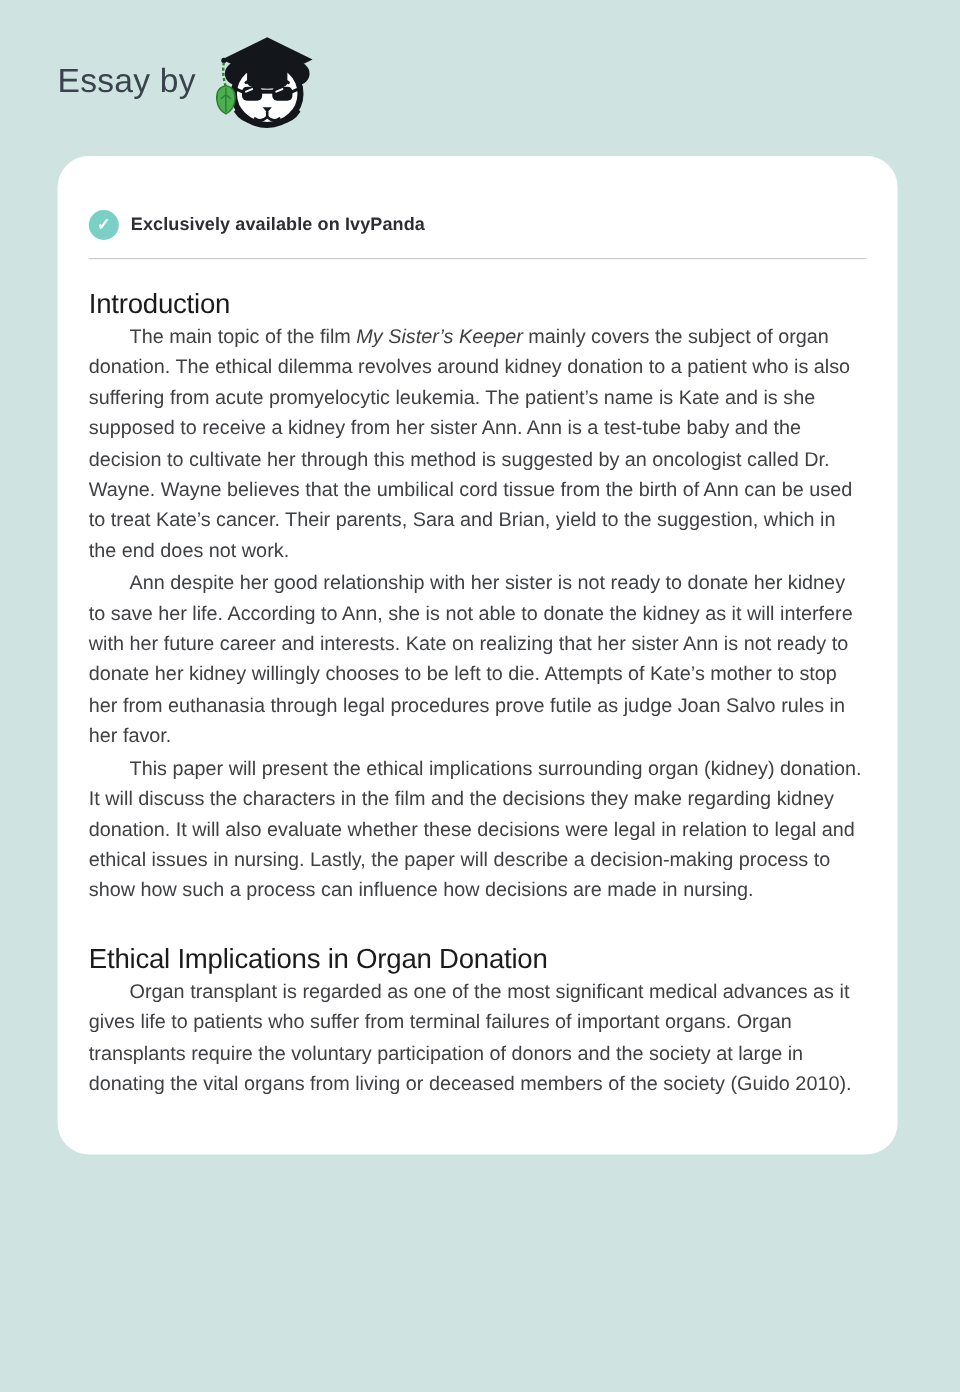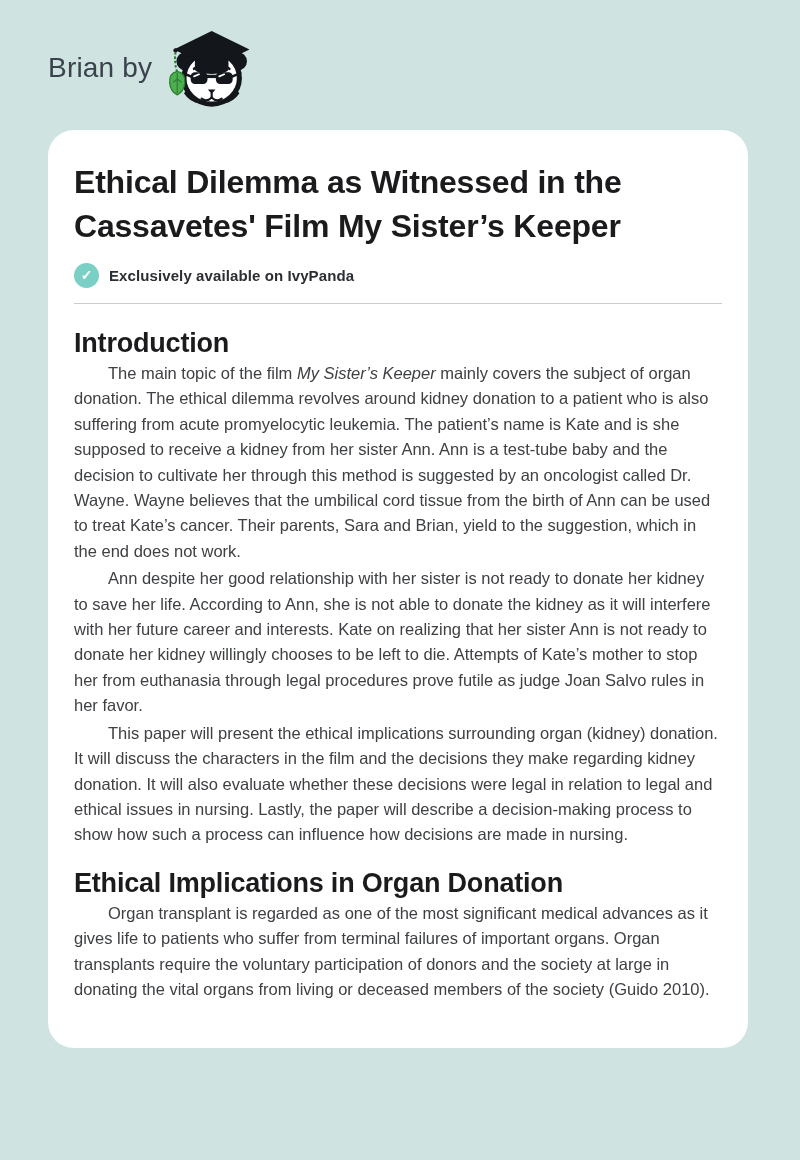--- a/index.html
+++ b/index.html
@@ -62,38 +62,38 @@
   }
   .badge-label{
     font-size:15px;font-weight:700;color:#2c2e33;letter-spacing:.1px;
   }
   .divider{
     border:none;border-top:1px solid var(--divider,#ccc);
     margin:15px 0 0 0;
   }
   .section-heading{
     margin:24px 0 0 0;
-    font-size:27px;font-weight:700;
+    font-size:23px;font-weight:400;
     color:var(--heading-text,#1b1b1d);
     letter-spacing:-.2px;
   }
-  .section-heading.second{margin-top:20px;}
+  .section-heading.second{margin-top:30px;}
   .essay-paragraph{
     margin:2px 0 0 0;
     font-size:16.5px;line-height:25.4px;
     color:var(--body-text,#3e4043);
     text-indent:34px;
   }
   .film-title-italic{font-style:italic;}
 </style>
 </head>
 <body>
 
 <header class="page-header">
-  <span class="essay-by">Brian by</span>
+  <span class="essay-by">Essay by</span>
   <span>
     <svg class="logo-svg" viewBox="0 0 100 100" width="84" height="84" aria-hidden="true">
 
       <circle cx="21" cy="42" r="11" fill="#13171c"></circle>
       <circle cx="83" cy="42" r="11" fill="#13171c"></circle>
 
       <ellipse cx="52" cy="62" rx="33" ry="31" fill="#ffffff" stroke="#13171c" stroke-width="6"></ellipse>
 
       <path d="M24 74 q4 13 14 18 q-12 -1 -19 -12 z" fill="#13171c"></path>
       <path d="M80 74 q-4 13 -14 18 q12 -1 19 -12 z" fill="#13171c"></path>
@@ -120,21 +120,20 @@
       <circle cx="9" cy="29" r="2.6" fill="#13171c"></circle>
       <path d="M9 31 q-2 12 2 24" stroke="#2e7d32" stroke-width="2.4" fill="none" stroke-dasharray="3 2.2"></path>
 
       <path d="M11 54 q10 2 9 14 q-1 10 -9 14 q-8 -4 -9 -14 q-1 -12 9 -14" fill="#4caf50" stroke="#2e7d32" stroke-width="1.5"></path>
       <path d="M11 56 v24 M11 63 l-5 4 M11 63 l5 4" stroke="#2e7d32" stroke-width="1.4" fill="none"></path>
     </svg>
   </span>
 </header>
 
 <main class="essay-card">
-  <h1 class="essay-title">Ethical Dilemma as Witnessed in the Cassavetes' Film My Sister’s Keeper</h1>
 
   <div class="badge-row">
     <span class="badge-check">✓</span>
     <span class="badge-label">Exclusively available on IvyPanda</span>
   </div>
 
   <hr class="divider">
 
   <h2 class="section-heading">Introduction</h2>
 

